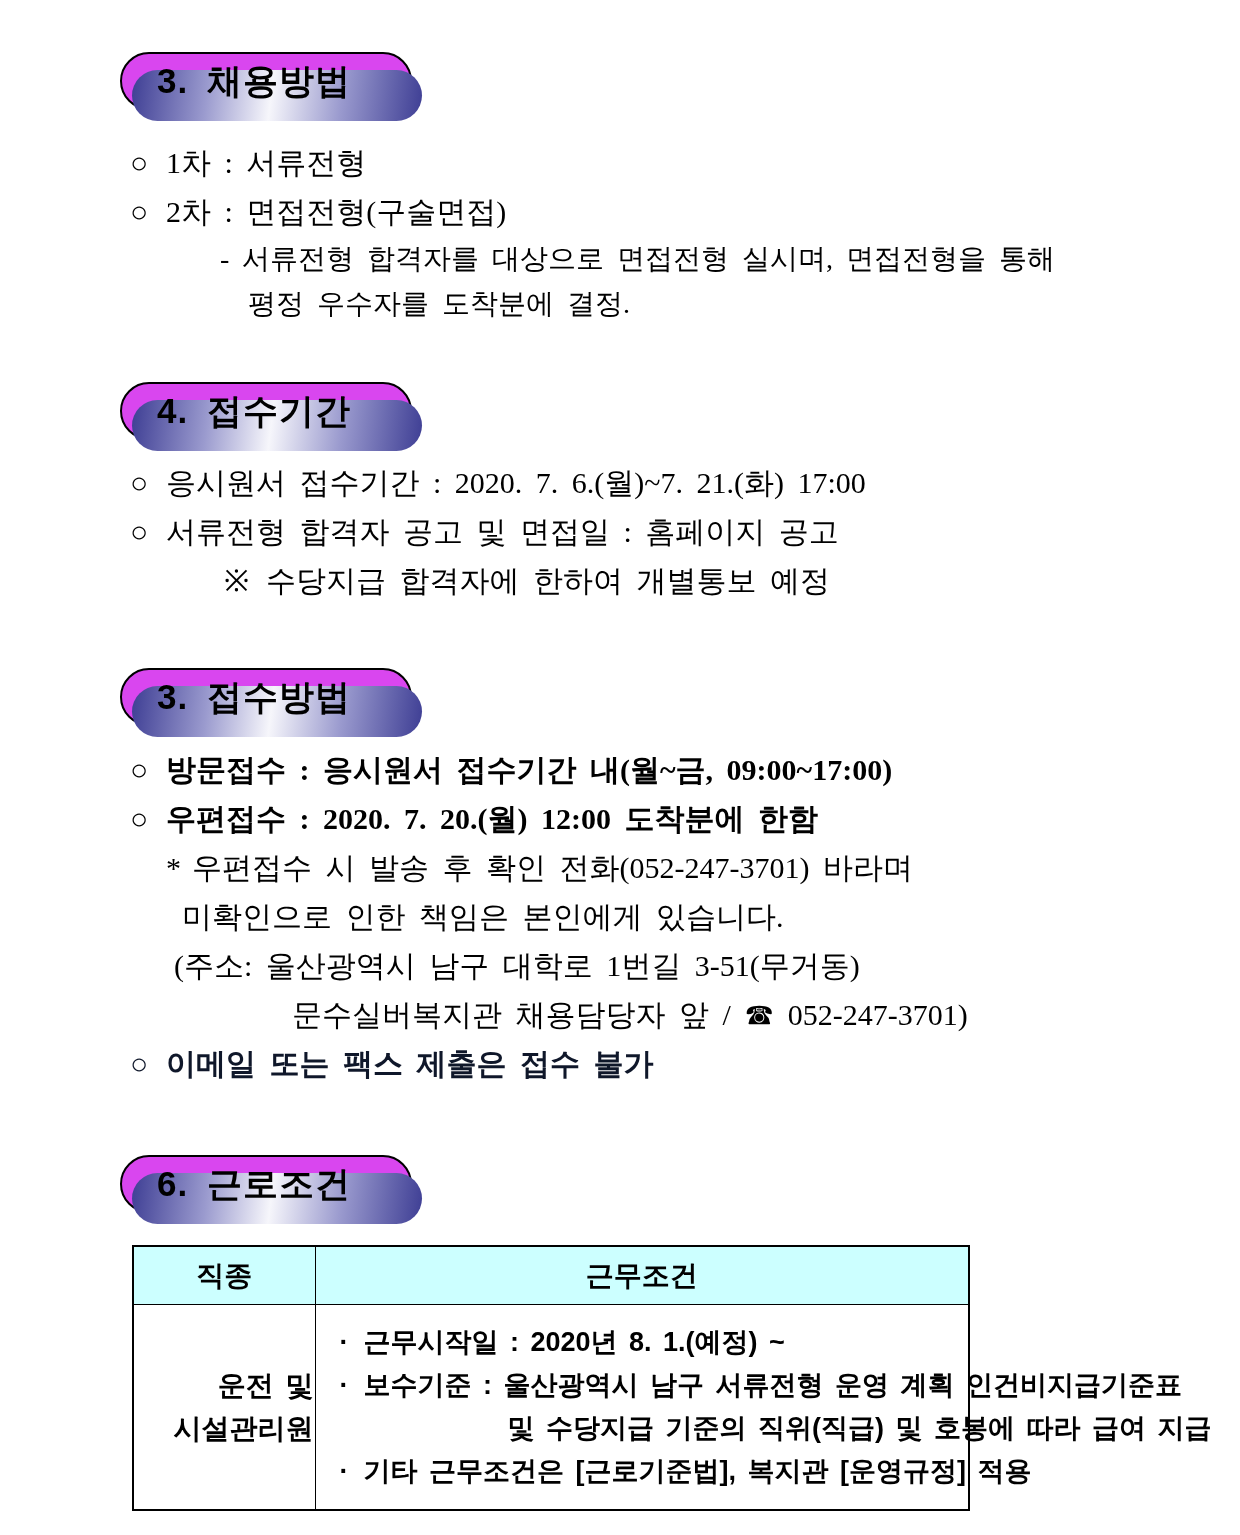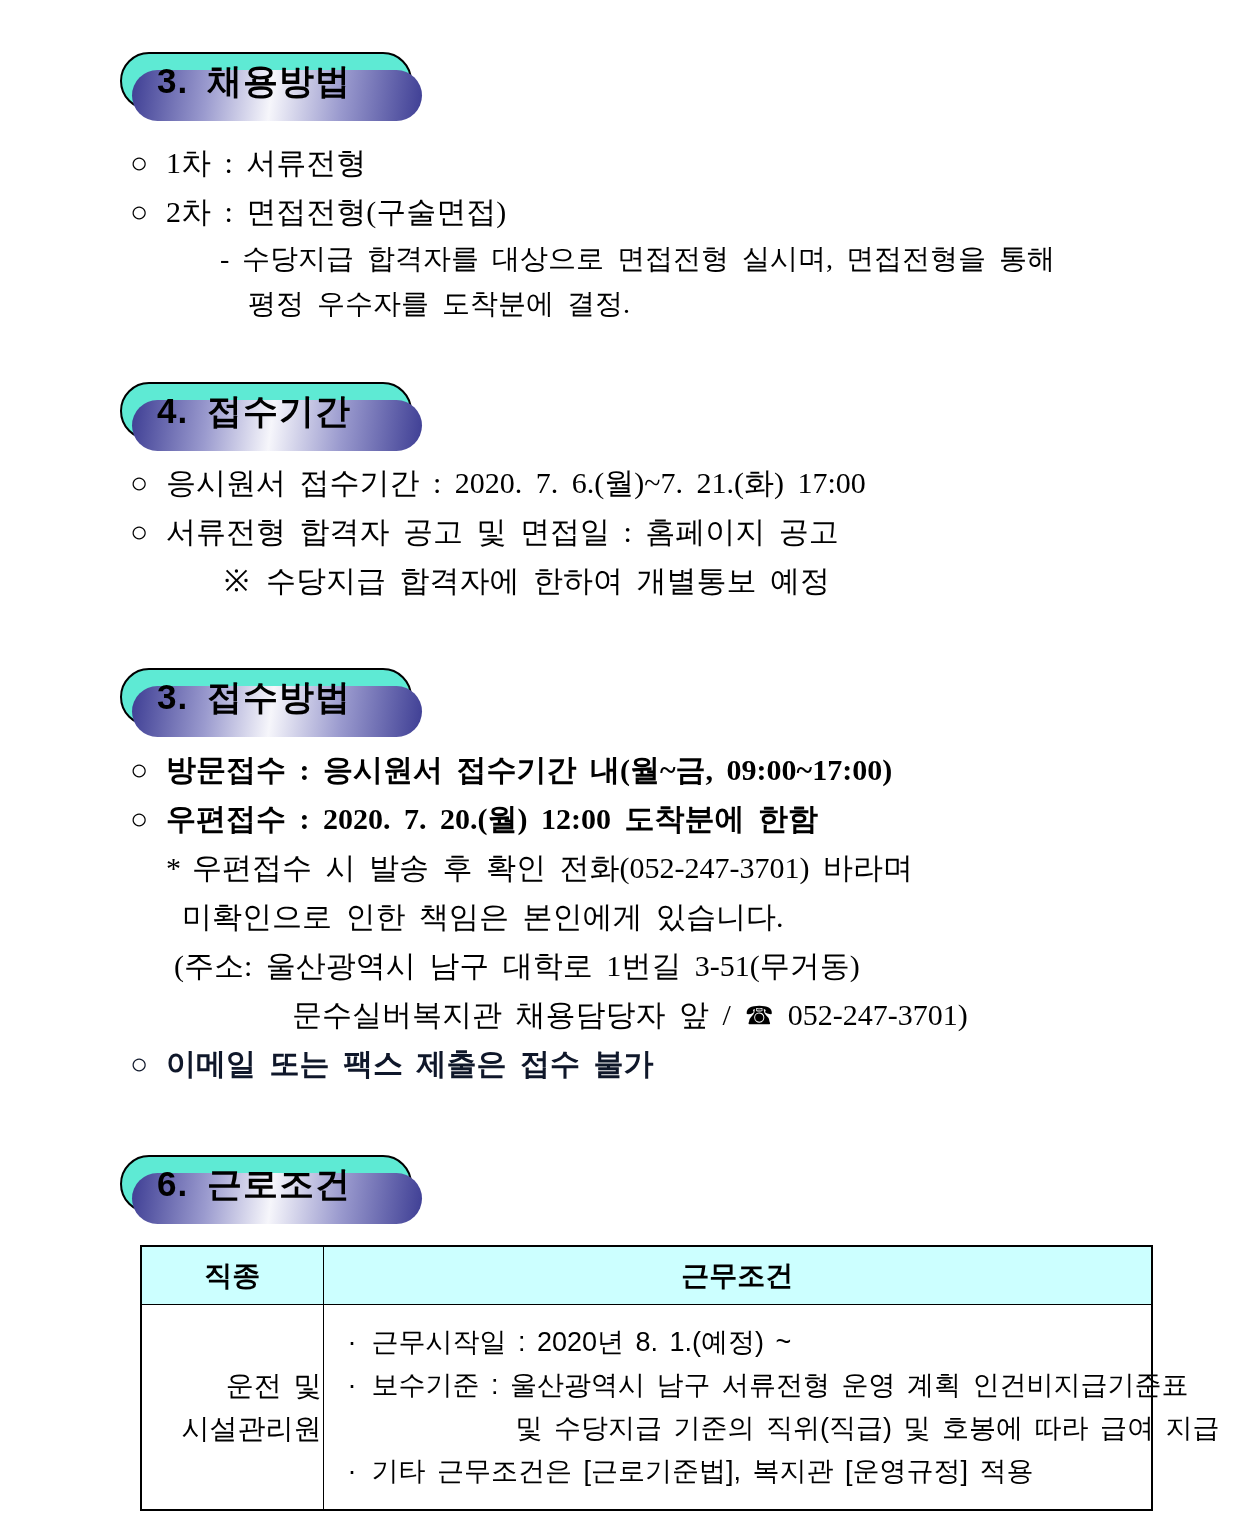--- a/index.html
+++ b/index.html
@@ -15,21 +15,21 @@
   }
 
   
   .pill {
     position:relative; z-index:0;
     display:inline-block;
     box-sizing:border-box;
     min-width:292px; height:58px;
     line-height:54px;
     padding:0 30px 0 35px;
-    background:#5eead4;
+    background:#d946ef;
     border:2px solid #000;
     border-radius:29px;
     font-family:"Liberation Sans", sans-serif;
     font-weight:bold;
     font-size:35px;
     word-spacing:8px;
     letter-spacing:1px;
     white-space:nowrap;
   }
   .pill::before {
@@ -68,28 +68,28 @@
   .ind-star  { padding-left:46px; }
   .ind-c1    { padding-left:62px; }
   .ind-c2    { padding-left:54px; }
   .ind-c3    { padding-left:172px; }
 
   .bold { font-weight:bold; }
   .red  { color:#0f172a; font-weight:bold; }
 
   
   table.cond-table {
-    margin:32px 0 0 20px;
-    width:1013px;
+    margin:32px 0 0 12px;
+    width:838px;
     border-collapse:collapse;
     border:2px solid #000;
     font-family:"Liberation Sans", sans-serif;
     table-layout:fixed;
   }
-  .cond-table th, .cond-table td { border:1px solid #000; }
+  .cond-table th, .cond-table td { border:1px solid #000;font-weight:bold; }
   .cond-table th {
     background:#ccffff;
     height:55px;
     font-size:28px;
     font-weight:bold;
     text-align:center;
   }
   .cond-table .col-job { width:182px; }
   .cond-table td { height:188px; vertical-align:middle; }
   td.job-cell {
@@ -118,21 +118,21 @@
       <span>3. 채용방법</span>
     </div>
     <div class="lines">
       <div class="ln ind-item">
         <span class="bullet b-circle">○</span><span>1차 : 서류전형</span>
       </div>
       <div class="ln ind-item">
         <span class="bullet b-circle">○</span><span>2차 : 면접전형(구술면접)</span>
       </div>
       <div class="ln ind-dash">
-        <span class="bullet b-dash">-</span><span>수당지급 합격자를 대상으로 면접전형 실시며, 면접전형을 통해</span>
+        <span class="bullet b-dash">-</span><span>서류전형 합격자를 대상으로 면접전형 실시며, 면접전형을 통해</span>
       </div>
       <div class="ln ind-cont">
         <span>평정 우수자를 도착분에 결정.</span>
       </div>
     </div>
   </div>
 
   <div class="sec sec4">
     <div class="pill">
       <span>4. 접수기간</span>

